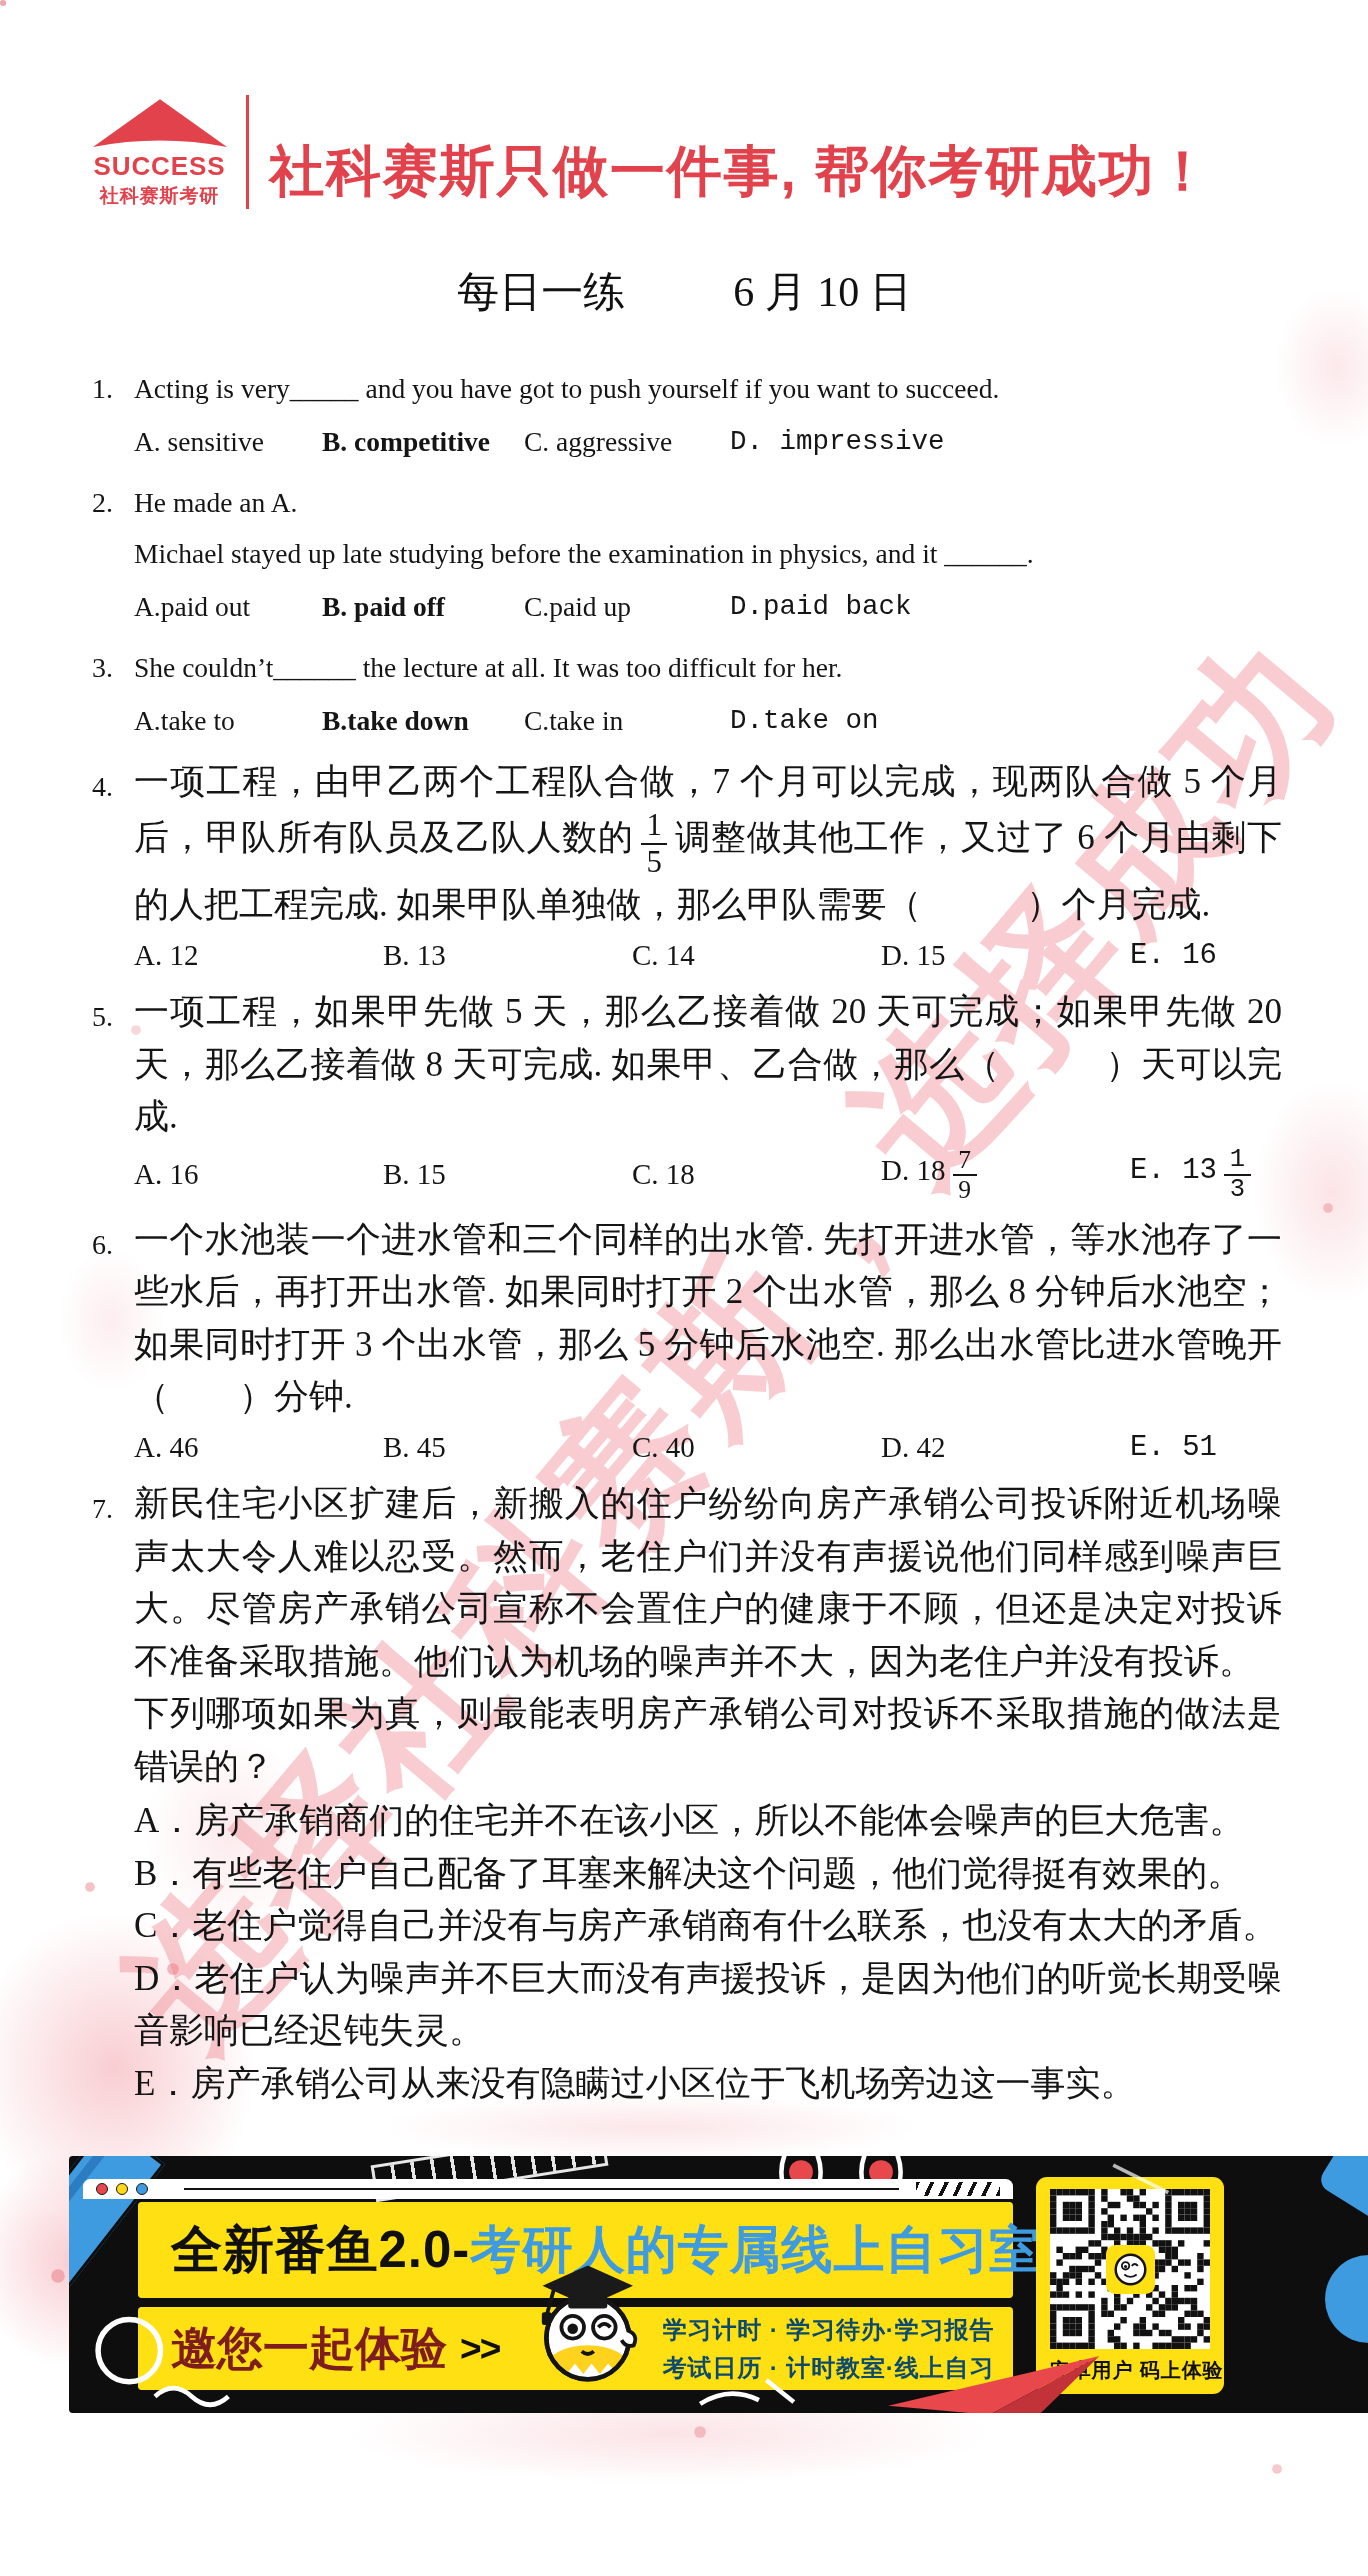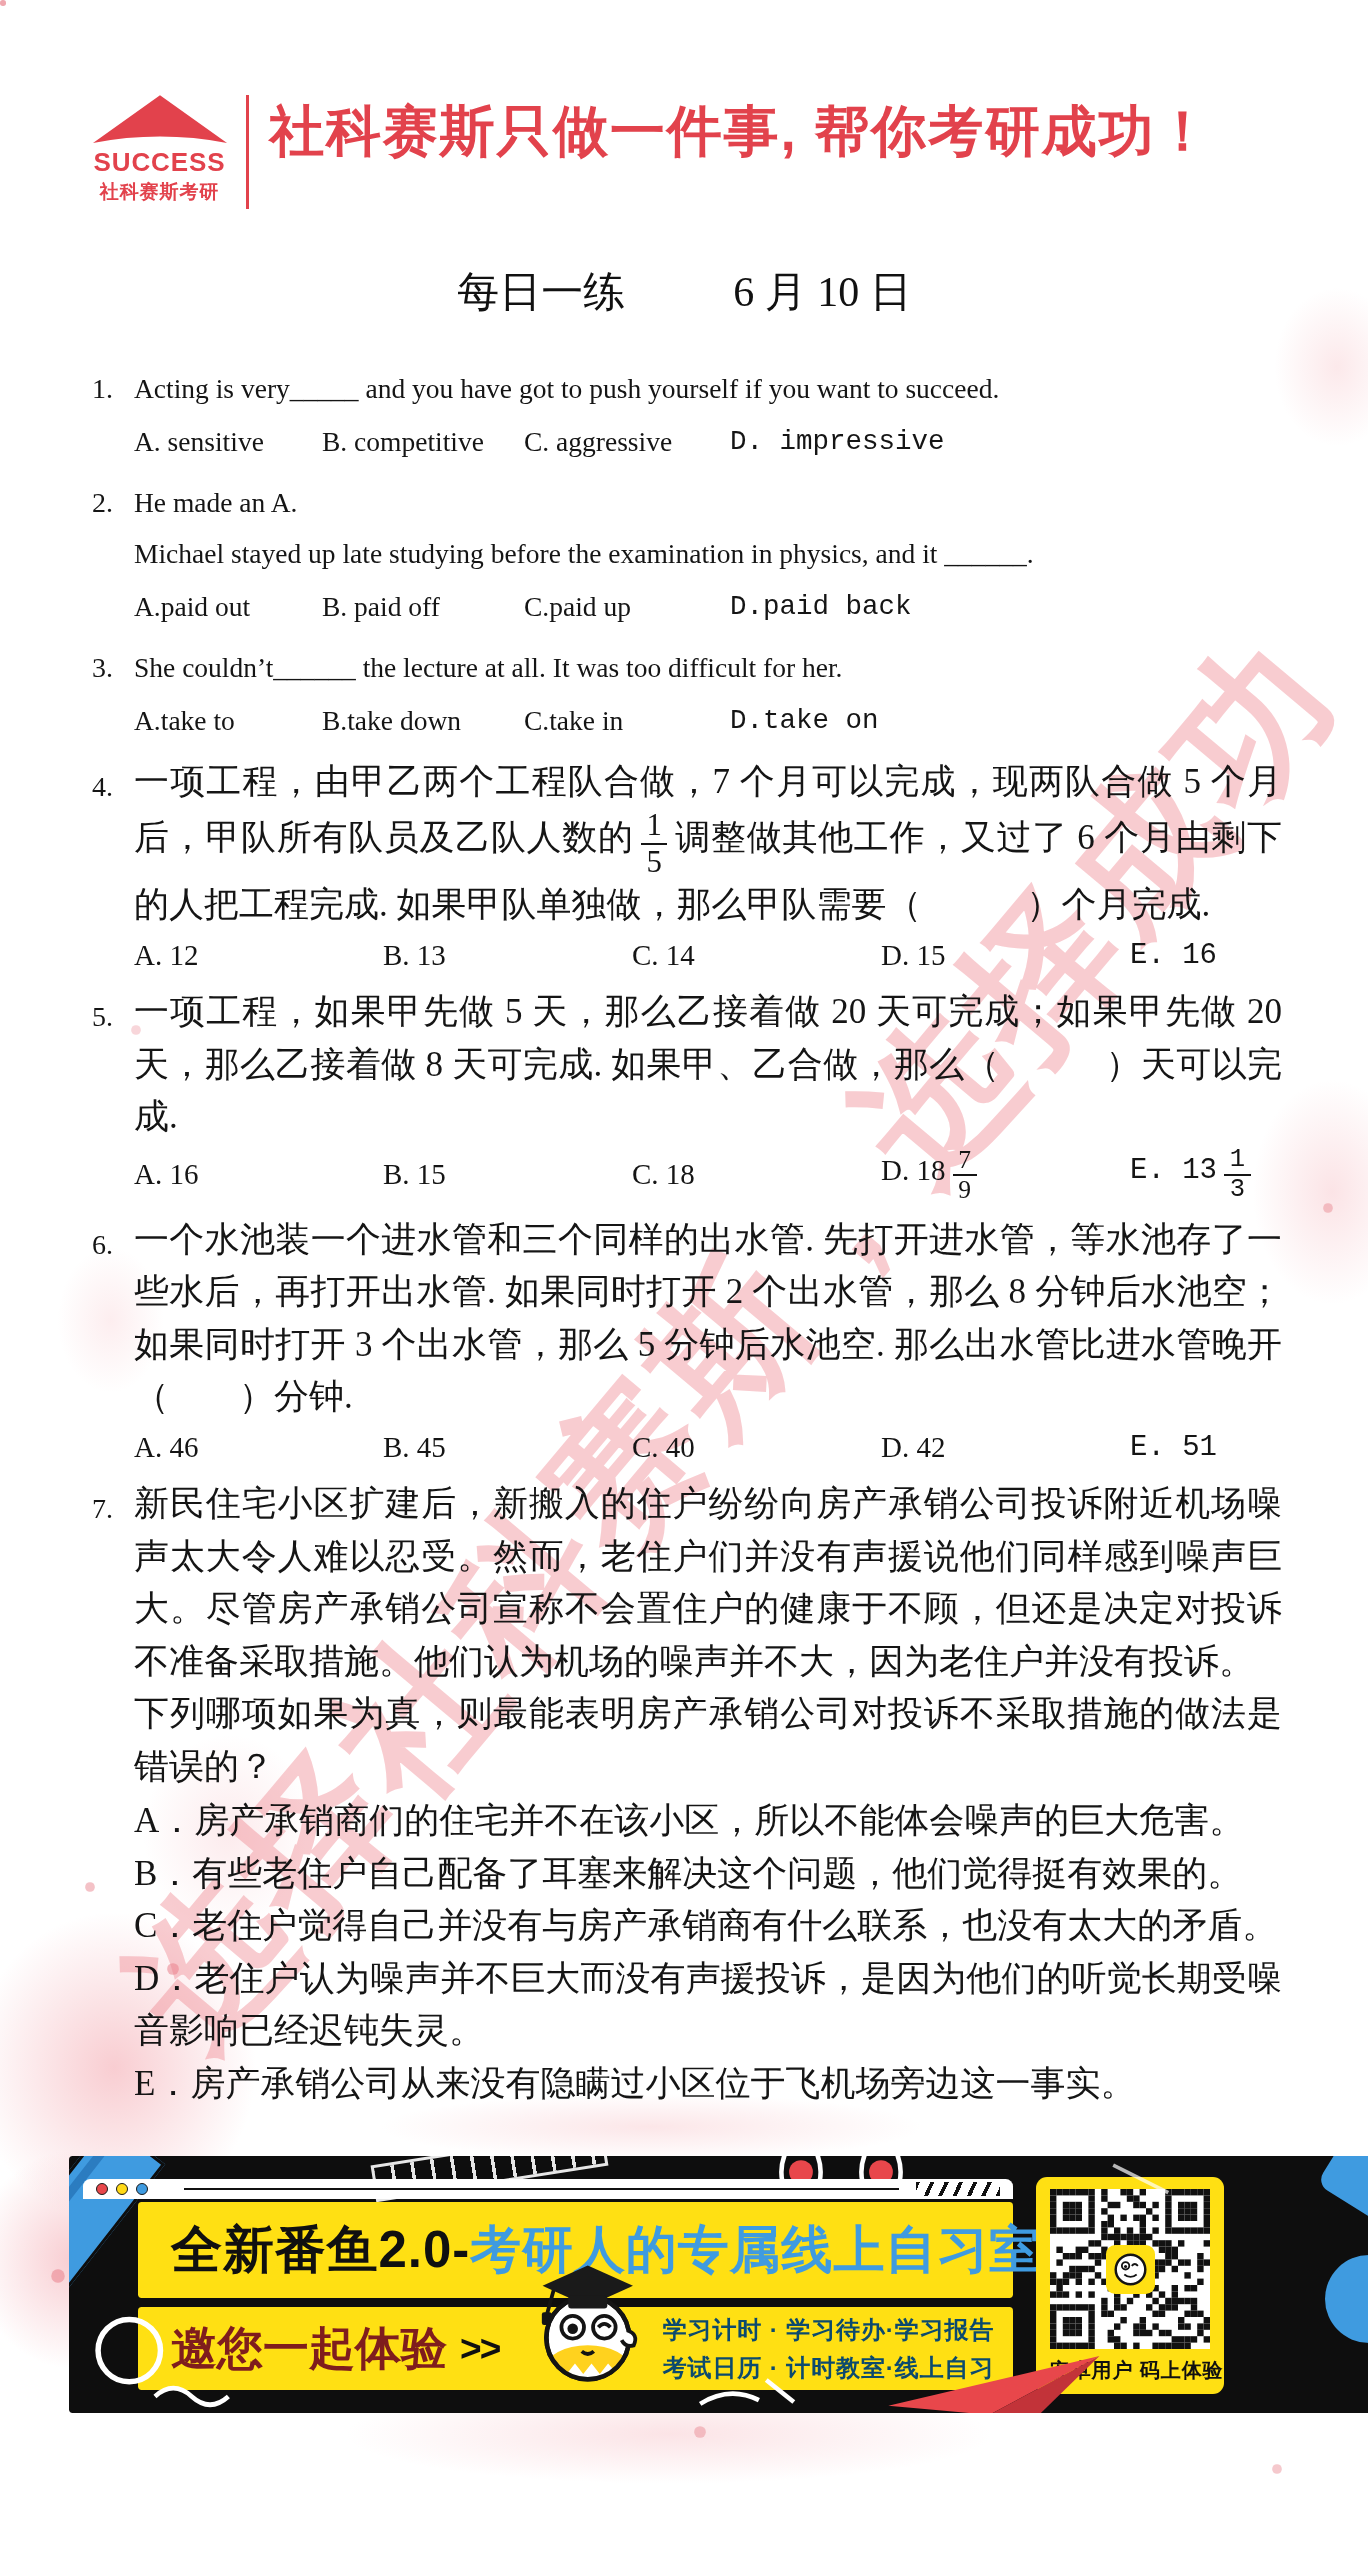--- a/index.html
+++ b/index.html
@@ -28,21 +28,21 @@
       1274px 2466px 0 1.8px rgba(231,120,131,.4),55px 2273px 0 3.7px rgba(231,120,131,.5);}
   
   .watermark{
     position:absolute;left:733px;top:1343px;z-index:1;white-space:nowrap;
     transform:translate(-50%,-50%) rotate(-50deg);
     font-size:154px;font-weight:700;letter-spacing:7.3px;
     color:rgba(238,128,138,0.40);pointer-events:none;
     font-family:"Liberation Serif","DejaVu Serif",serif;
   }
   
-  .header{position:absolute;left:90px;top:95px;right:46px;display:flex;align-items:flex-start;z-index:2;}
+  .header{position:absolute;left:90px;top:95px;right:46px;display:flex;align-items:flex-end;z-index:2;}
   .logo{display:flex;flex-direction:column;align-items:center;width:139px;flex:0 0 auto;}
   .logo .brand{font-family:"Liberation Sans","DejaVu Sans",sans-serif;font-weight:900;
     font-size:26px;color:#e2424c;letter-spacing:0.9px;margin-top:1.8px;}
   .logo .sub{font-family:"Liberation Sans","DejaVu Sans",sans-serif;font-weight:800;
     font-size:19px;color:#e2424c;letter-spacing:0.9px;margin-top:0.9px;}
   .divider{width:3.7px;height:114px;background:#e2424c;margin:0 20px 0 16.5px;flex:0 0 auto;}
   .slogan{font-family:"Liberation Sans","DejaVu Sans",sans-serif;font-weight:900;
     font-size:55px;color:#e2424c;letter-spacing:1.8px;white-space:nowrap;}
   
   .doc-title{position:absolute;left:0;top:264px;width:100%;text-align:center;z-index:2;
@@ -55,21 +55,21 @@
   .q-body{flex:1;min-width:0;}
   .q.en{font-size:27.5px;line-height:1.87;}
   .q.cn{font-size:35px;line-height:1.5;}
   .q.en .q-no{line-height:51px;}
   .q.cn .q-no{line-height:52px;font-size:28px;padding-top:4.6px;}
   .q-para{text-align:justify;}
   .q-opts{margin-top:1.8px;}
   .q-opts.row-en{display:flex;font-size:27.5px;}
   .q-opts.row-cn{display:flex;font-size:29px;align-items:center;}
   .row-en .q-opt:nth-child(1){width:188px;}
-  .row-en .q-opt:nth-child(2){width:202px;}
+  .row-en .q-opt:nth-child(2){width:202px;font-weight:bold;}
   .row-en .q-opt:nth-child(3){width:206px;}
   .row-cn .q-opt{width:249px;}
   .row-cn .q-opt:last-child,.row-en .q-opt:last-child{width:auto;font-family:Liberation Mono, monospace;}
   .q-opts.block .q-opt{text-align:justify;}
   .frac{display:inline-block;vertical-align:-0.72em;text-align:center;line-height:1.12;
     font-size:0.88em;margin:0 7.3px;}
   .frac .fnum{display:block;border-bottom:2.8px solid #151515;padding:0 5.5px;}
   .frac .fden{display:block;padding:0 5.5px;}
   
   .banner{position:absolute;left:69px;top:2156px;width:1322px;height:257px;background:#0e0e0e;

